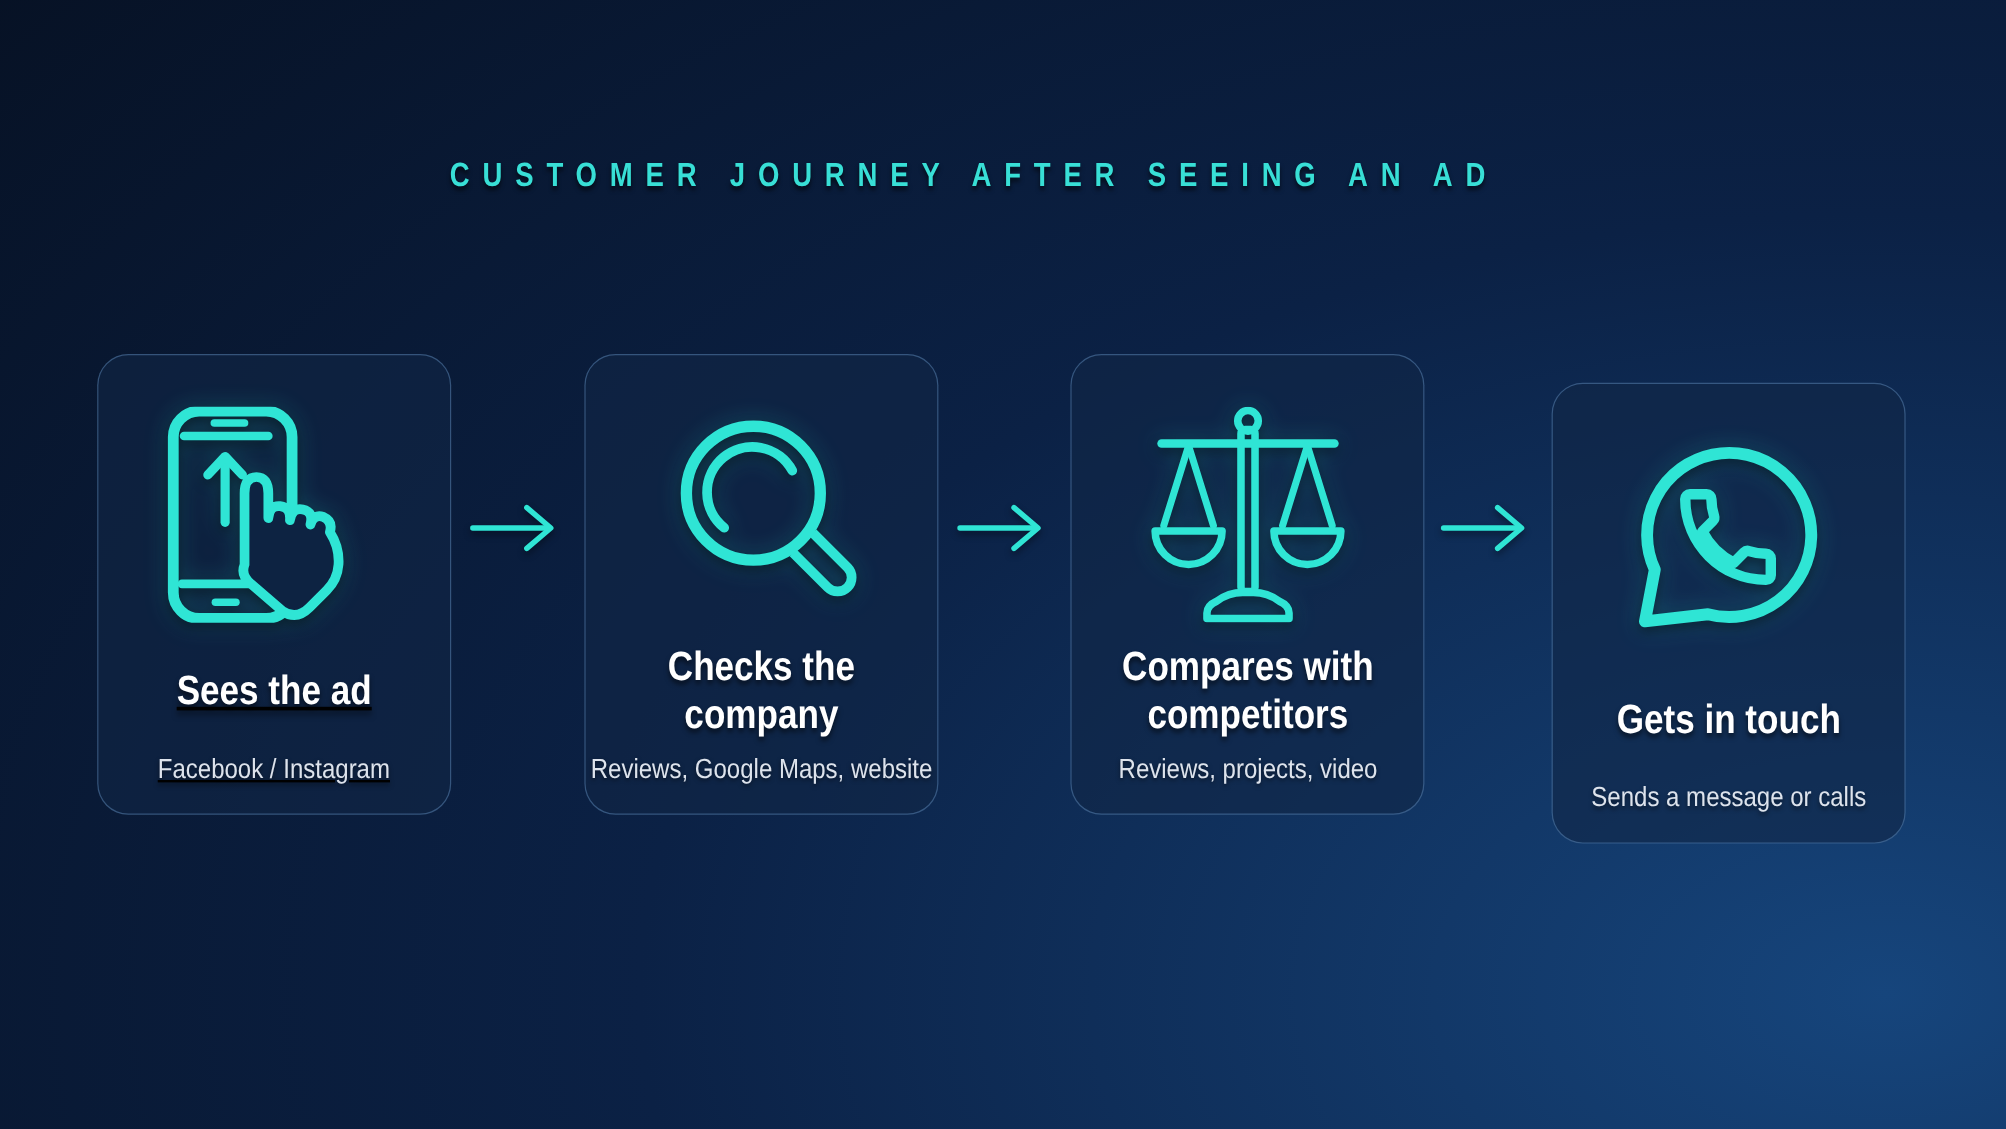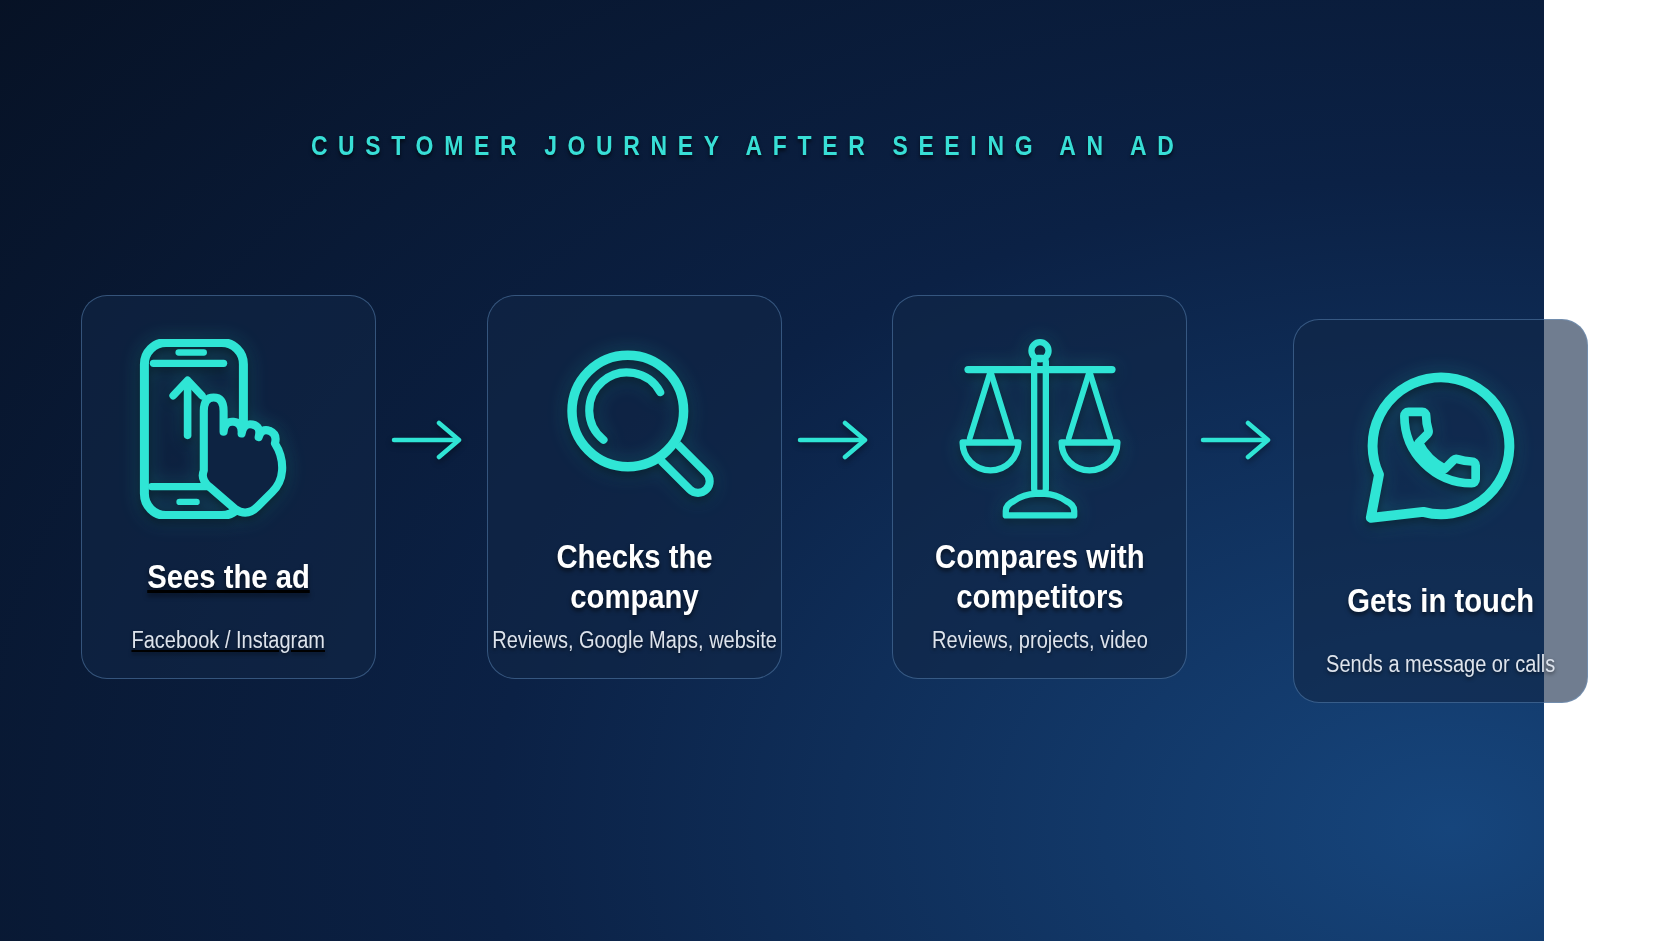--- a/index.html
+++ b/index.html
@@ -11,21 +11,21 @@
     --card-fill:rgba(16,38,70,0.60);
     --hand-fill:#0D2342;
     --bg-top-left:#060F1F;
     --bg-mid:#0B2145;
     --bg-bottom-right:#16457C;
   }
   *{margin:0;padding:0;box-sizing:border-box;}
   html,body{width:1672px;height:941px;}
   body{font-family:"Liberation Sans","DejaVu Sans",sans-serif;overflow:hidden;}
   .stage{
-    position:relative;width:1544px;height:941px;
+    position:relative;width:1672px;height:941px;
     background:
       radial-gradient(135% 150% at 94% 88%, var(--bg-bottom-right) 0%, var(--bg-mid) 46%, var(--bg-top-left) 100%);
   }
   .heading{
     position:absolute;top:130px;left:0;width:100%;
     text-align:center;
   }
   .heading span{
     display:inline-block;
     font-size:28px;font-weight:700;letter-spacing:13px;
@@ -35,21 +35,21 @@
     white-space:nowrap;
   }
   .card{
     position:absolute;top:295px;width:295px;height:384px;
     border:1.5px solid var(--card-border);
     border-radius:26px;
     background:var(--card-fill);
     display:flex;flex-direction:column;align-items:center;
   }
   .card.c1{left:81px;text-decoration:underline;}
-  .card.c2{left:487px;border-radius:28px;}
+  .card.c2{left:487px;}
   .card.c3{left:892px;}
   .card.c4{left:1293px;margin-top:24px;}
   .icon-wrap{
     margin-top:40px;height:186px;
     display:flex;align-items:center;justify-content:center;
   }
   .icon-wrap svg{
     filter:drop-shadow(0 4px 5px rgba(0,0,0,0.45)) drop-shadow(0 0 9px rgba(47,229,213,0.22));
   }
   .step-title{

